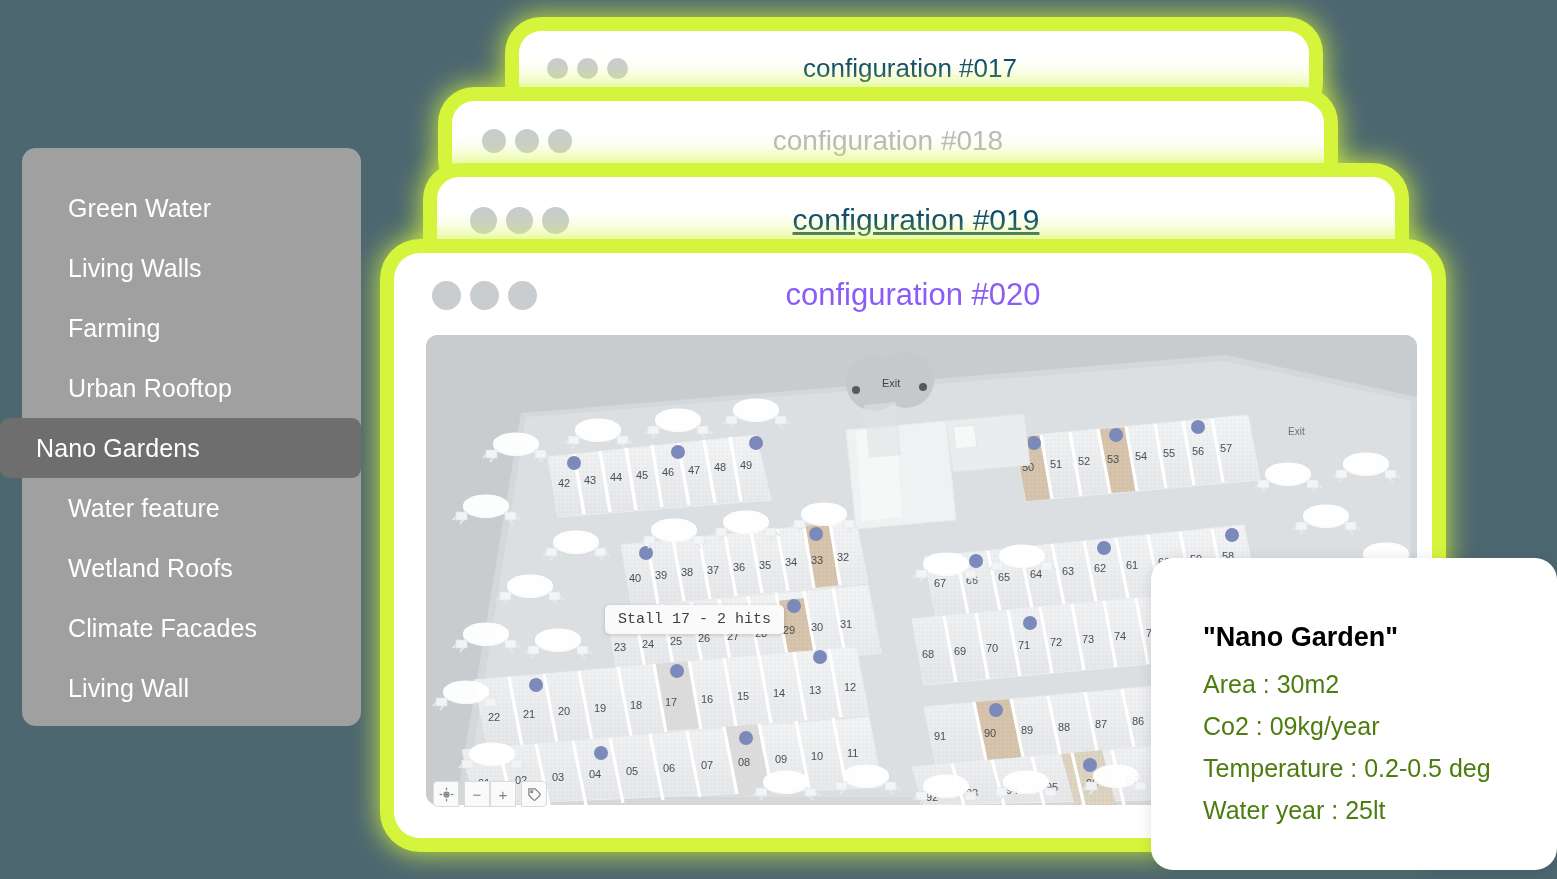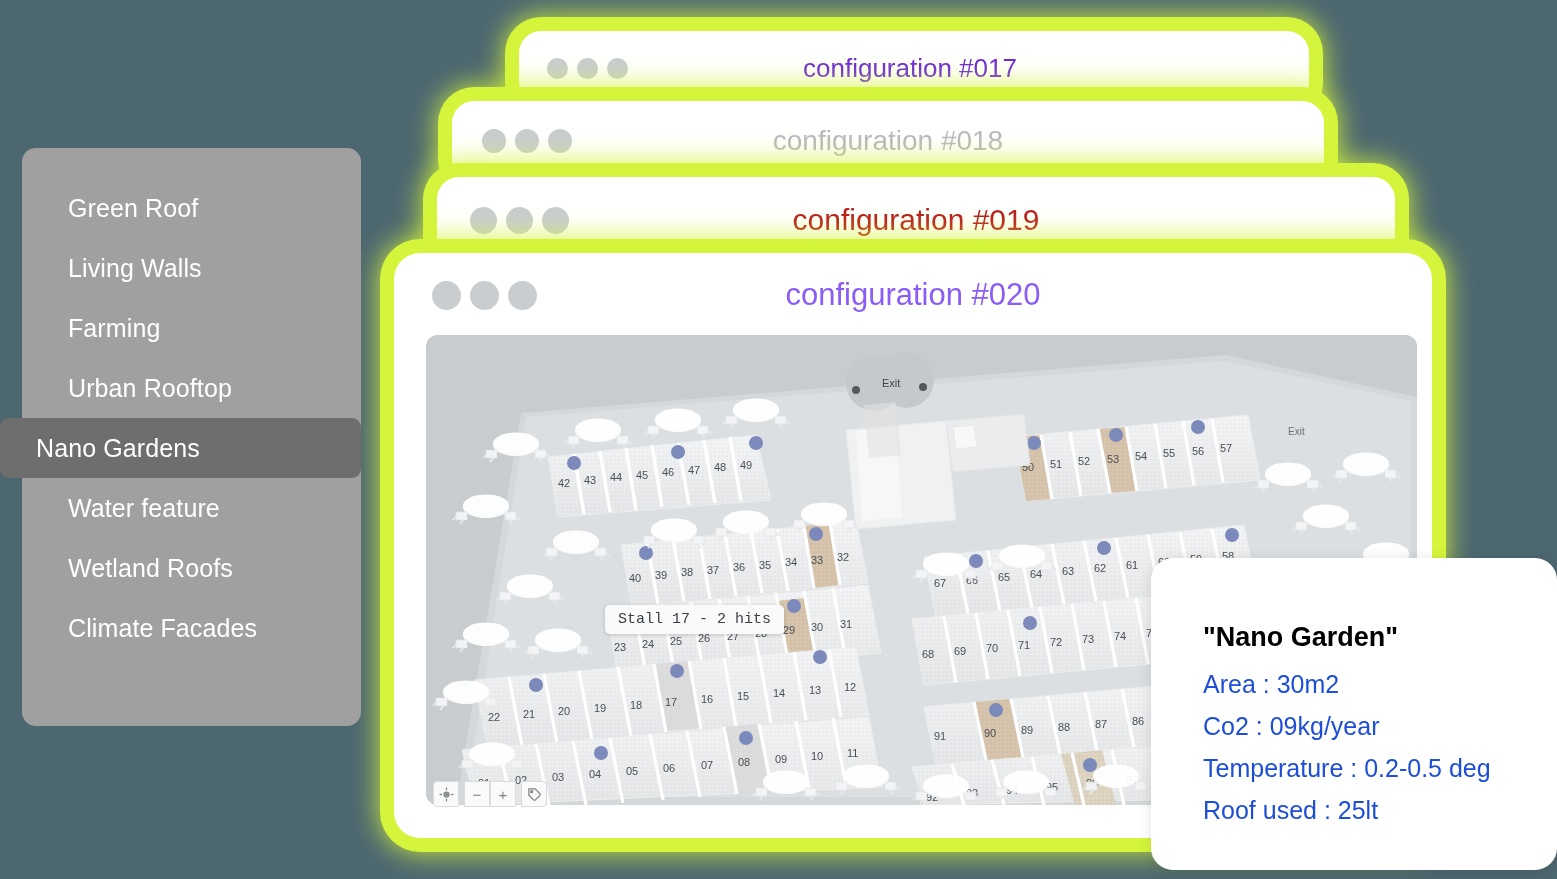--- a/index.html
+++ b/index.html
@@ -55,29 +55,29 @@
   .wtitle {
     width: 100%;
     text-align: center;
     color: #8b8f91;
     white-space: nowrap;
   }
 
   
   #win017 { left: 519px; top: 31px;  width: 790px;  height: 74px;  z-index: 11; }
   #win017 .dots { left: 28px; }  #win017 .dot { width: 21px; height: 21px; }
-  #win017 .wtitle { font-size: 26px; padding-right: 8px; color:#6d28d9; }
+  #win017 .wtitle { font-size: 26px; padding-right: 8px; color:#0c4a6e; }
 
   #win018 { left: 452px; top: 101px; width: 872px; height: 80px; z-index: 12; }
   #win018 .dots { left: 30px; } #win018 .dot { width: 24px; height: 24px; }
   #win018 .wtitle { font-size: 28px; color:#b7babc; }
 
   #win019 { left: 437px; top: 177px; width: 958px; height: 86px; z-index: 13; }
   #win019 .dots { left: 33px; } #win019 .dot { width: 27px; height: 27px; }
-  #win019 .wtitle { font-size: 30px; color:#b91c1c; }
+  #win019 .wtitle { font-size: 30px; color:#0c4a6e;text-decoration:underline; }
 
   #win020 {
     left: 394px; top: 253px;
     width: 1038px; height: 585px;
     z-index: 14;
     border-radius: 26px;
   }
   #win020 .dots { left: 38px; top: 28px; position: absolute; }
   #win020 .dot { width: 29px; height: 29px; }
   #win020-title {
@@ -134,30 +134,30 @@
     position: absolute;
     left: 1151px; top: 558px;
     width: 406px; height: 312px;
     background: #ffffff;
     border-radius: 22px;
     padding: 64px 0 0 52px;
     z-index: 40;
     box-shadow: 0 2px 14px rgba(0,0,0,.12);
   }
   .ic-title { font-size: 27px; font-weight: bold; color: #000; margin-bottom: 10px; }
-  .ic-row { font-size: 25px; color: #1d4ed8; line-height: 1.68; white-space: nowrap; }
+  .ic-row { font-size: 25px; color: #4d7c0f; line-height: 1.68; white-space: nowrap; }
 </style>
 </head>
 <body>
 
 <div id="stage">
 
   <div class="sidebar">
     <div class="side-item">
-      <span>Green Roof</span>
+      <span>Green Water</span>
     </div>
     <div class="side-item">
       <span>Living Walls</span>
     </div>
     <div class="side-item">
       <span>Farming</span>
     </div>
     <div class="side-item">
       <span>Urban Rooftop</span>
     </div>
@@ -165,20 +165,23 @@
       <span>Nano Gardens</span>
     </div>
     <div class="side-item">
       <span>Water feature</span>
     </div>
     <div class="side-item">
       <span>Wetland Roofs</span>
     </div>
     <div class="side-item">
       <span>Climate Facades</span>
+    </div>
+    <div class="side-item">
+      <span>Living Wall</span>
     </div>
   </div>
 
   <div class="win" id="win017">
     <div class="bar">
       <div class="dots">
         <span class="dot"></span>
         <span class="dot"></span>
         <span class="dot"></span>
       </div>
@@ -626,16 +629,16 @@
         </svg>
       </div>
     </div>
   </div>
 
   <div class="infocard">
     <div class="ic-title">"Nano Garden"</div>
     <div class="ic-row">Area : 30m2</div>
     <div class="ic-row">Co2 :  09kg/year</div>
     <div class="ic-row">Temperature : 0.2-0.5 deg</div>
-    <div class="ic-row">Roof used : 25lt</div>
+    <div class="ic-row">Water year : 25lt</div>
   </div>
 
 </div>
 
 </body></html>

